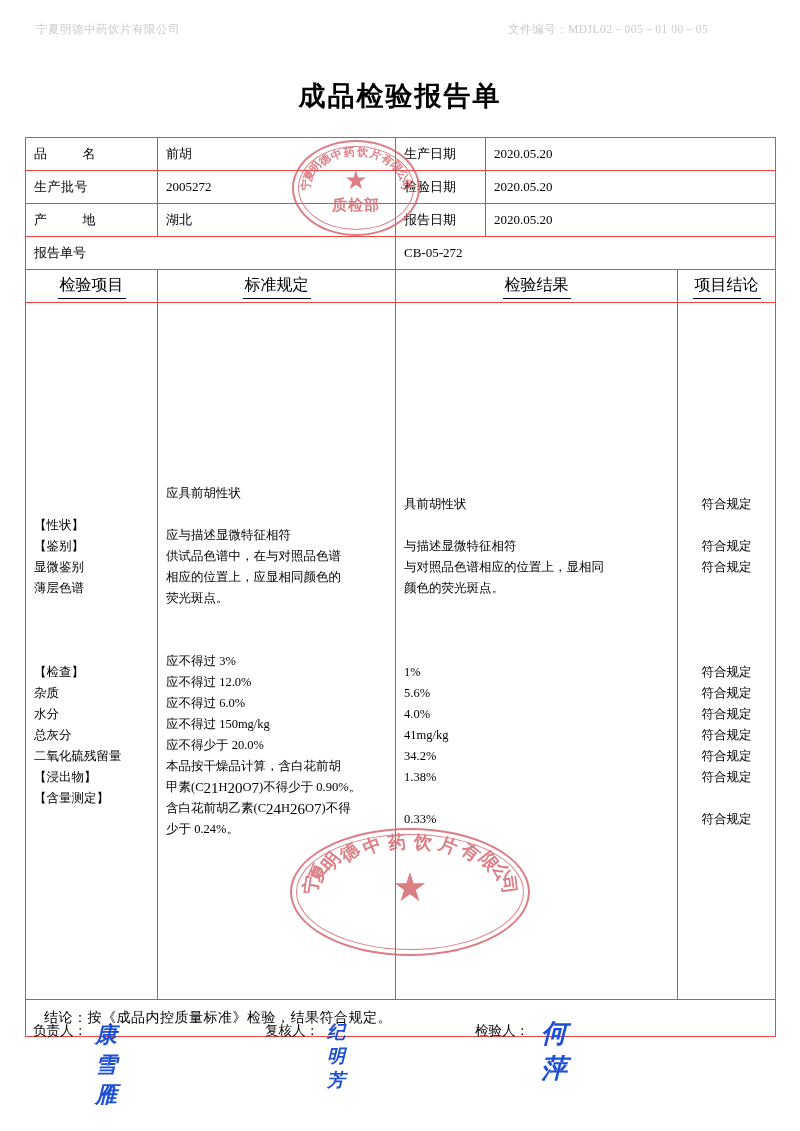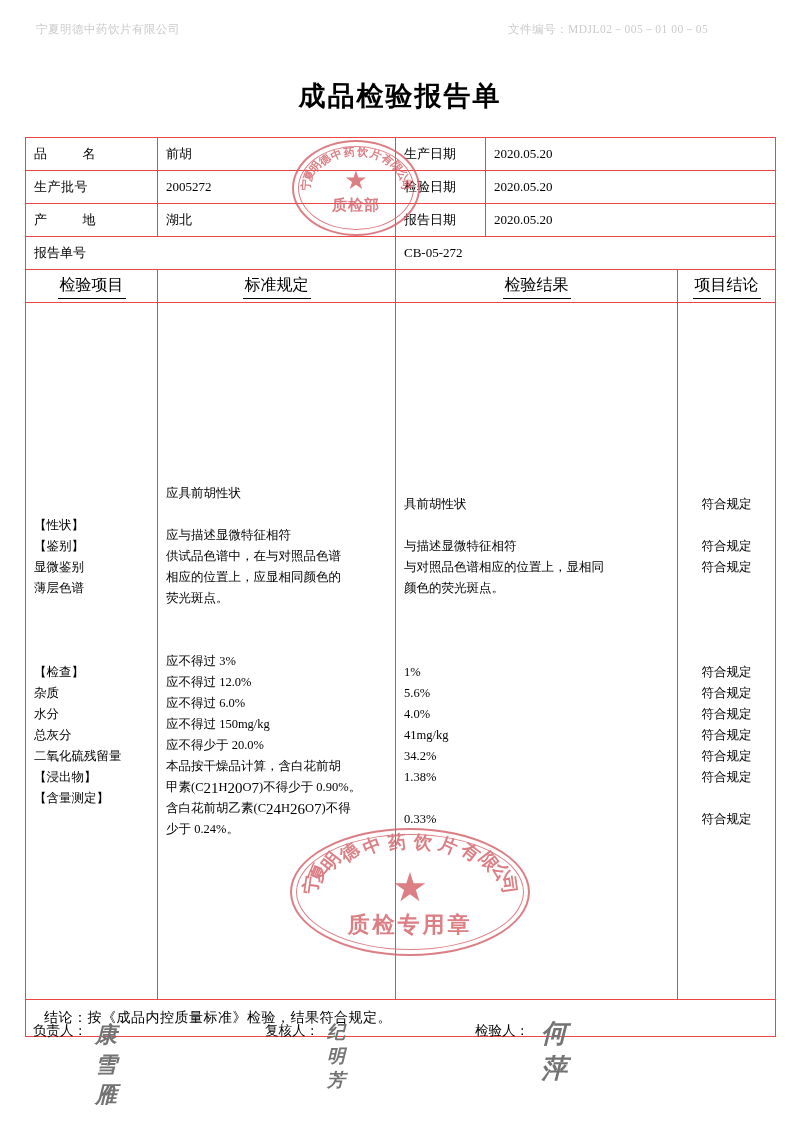--- a/index.html
+++ b/index.html
@@ -131,21 +131,21 @@
     width: 750px;
     height: 52px;
     font-size: 13.5px;
   }
   .sign .item { position: absolute; top: 10px; }
   .sign .s1 { left: 8px; }
   .sign .s2 { left: 240px; }
   .sign .s3 { left: 450px; }
   .hw {
     font-family: "DejaVu Serif", serif;
-    color: #737373;
+    color: #1d4ed8;
     font-size: 22px;
     font-style: italic;
     font-weight: bold;
     letter-spacing: -1px;
     position: absolute;
     top: -2px;
   }
   .hw.small { font-size: 18px; }
 
   
@@ -385,16 +385,15 @@
         <span style="font-size: 18px; transform: translate(-38.0484px, -46.2394px) rotate(337.636deg) translate(-50%, -50%);">中</span>
         <span style="font-size: 18px; transform: translate(-12.974px, -49.5774px) rotate(352.545deg) translate(-50%, -50%);">药</span>
         <span style="font-size: 18px; transform: translate(12.974px, -49.5774px) rotate(367.455deg) translate(-50%, -50%);">饮</span>
         <span style="font-size: 18px; transform: translate(38.0484px, -46.2394px) rotate(382.364deg) translate(-50%, -50%);">片</span>
         <span style="font-size: 18px; transform: translate(60.561px, -39.7881px) rotate(397.273deg) translate(-50%, -50%);">有</span>
         <span style="font-size: 18px; transform: translate(78.996px, -30.6579px) rotate(412.182deg) translate(-50%, -50%);">限</span>
         <span style="font-size: 18px; transform: translate(92.1124px, -19.4635px) rotate(427.091deg) translate(-50%, -50%);">公</span>
         <span style="font-size: 18px; transform: translate(99.0268px, -6.95866px) rotate(442deg) translate(-50%, -50%);">司</span>
       </div>
     <div class="star">★</div>
-    <div class="dept">质检专用章</div>
   </div>
 
 </div>
 
 </body></html>

